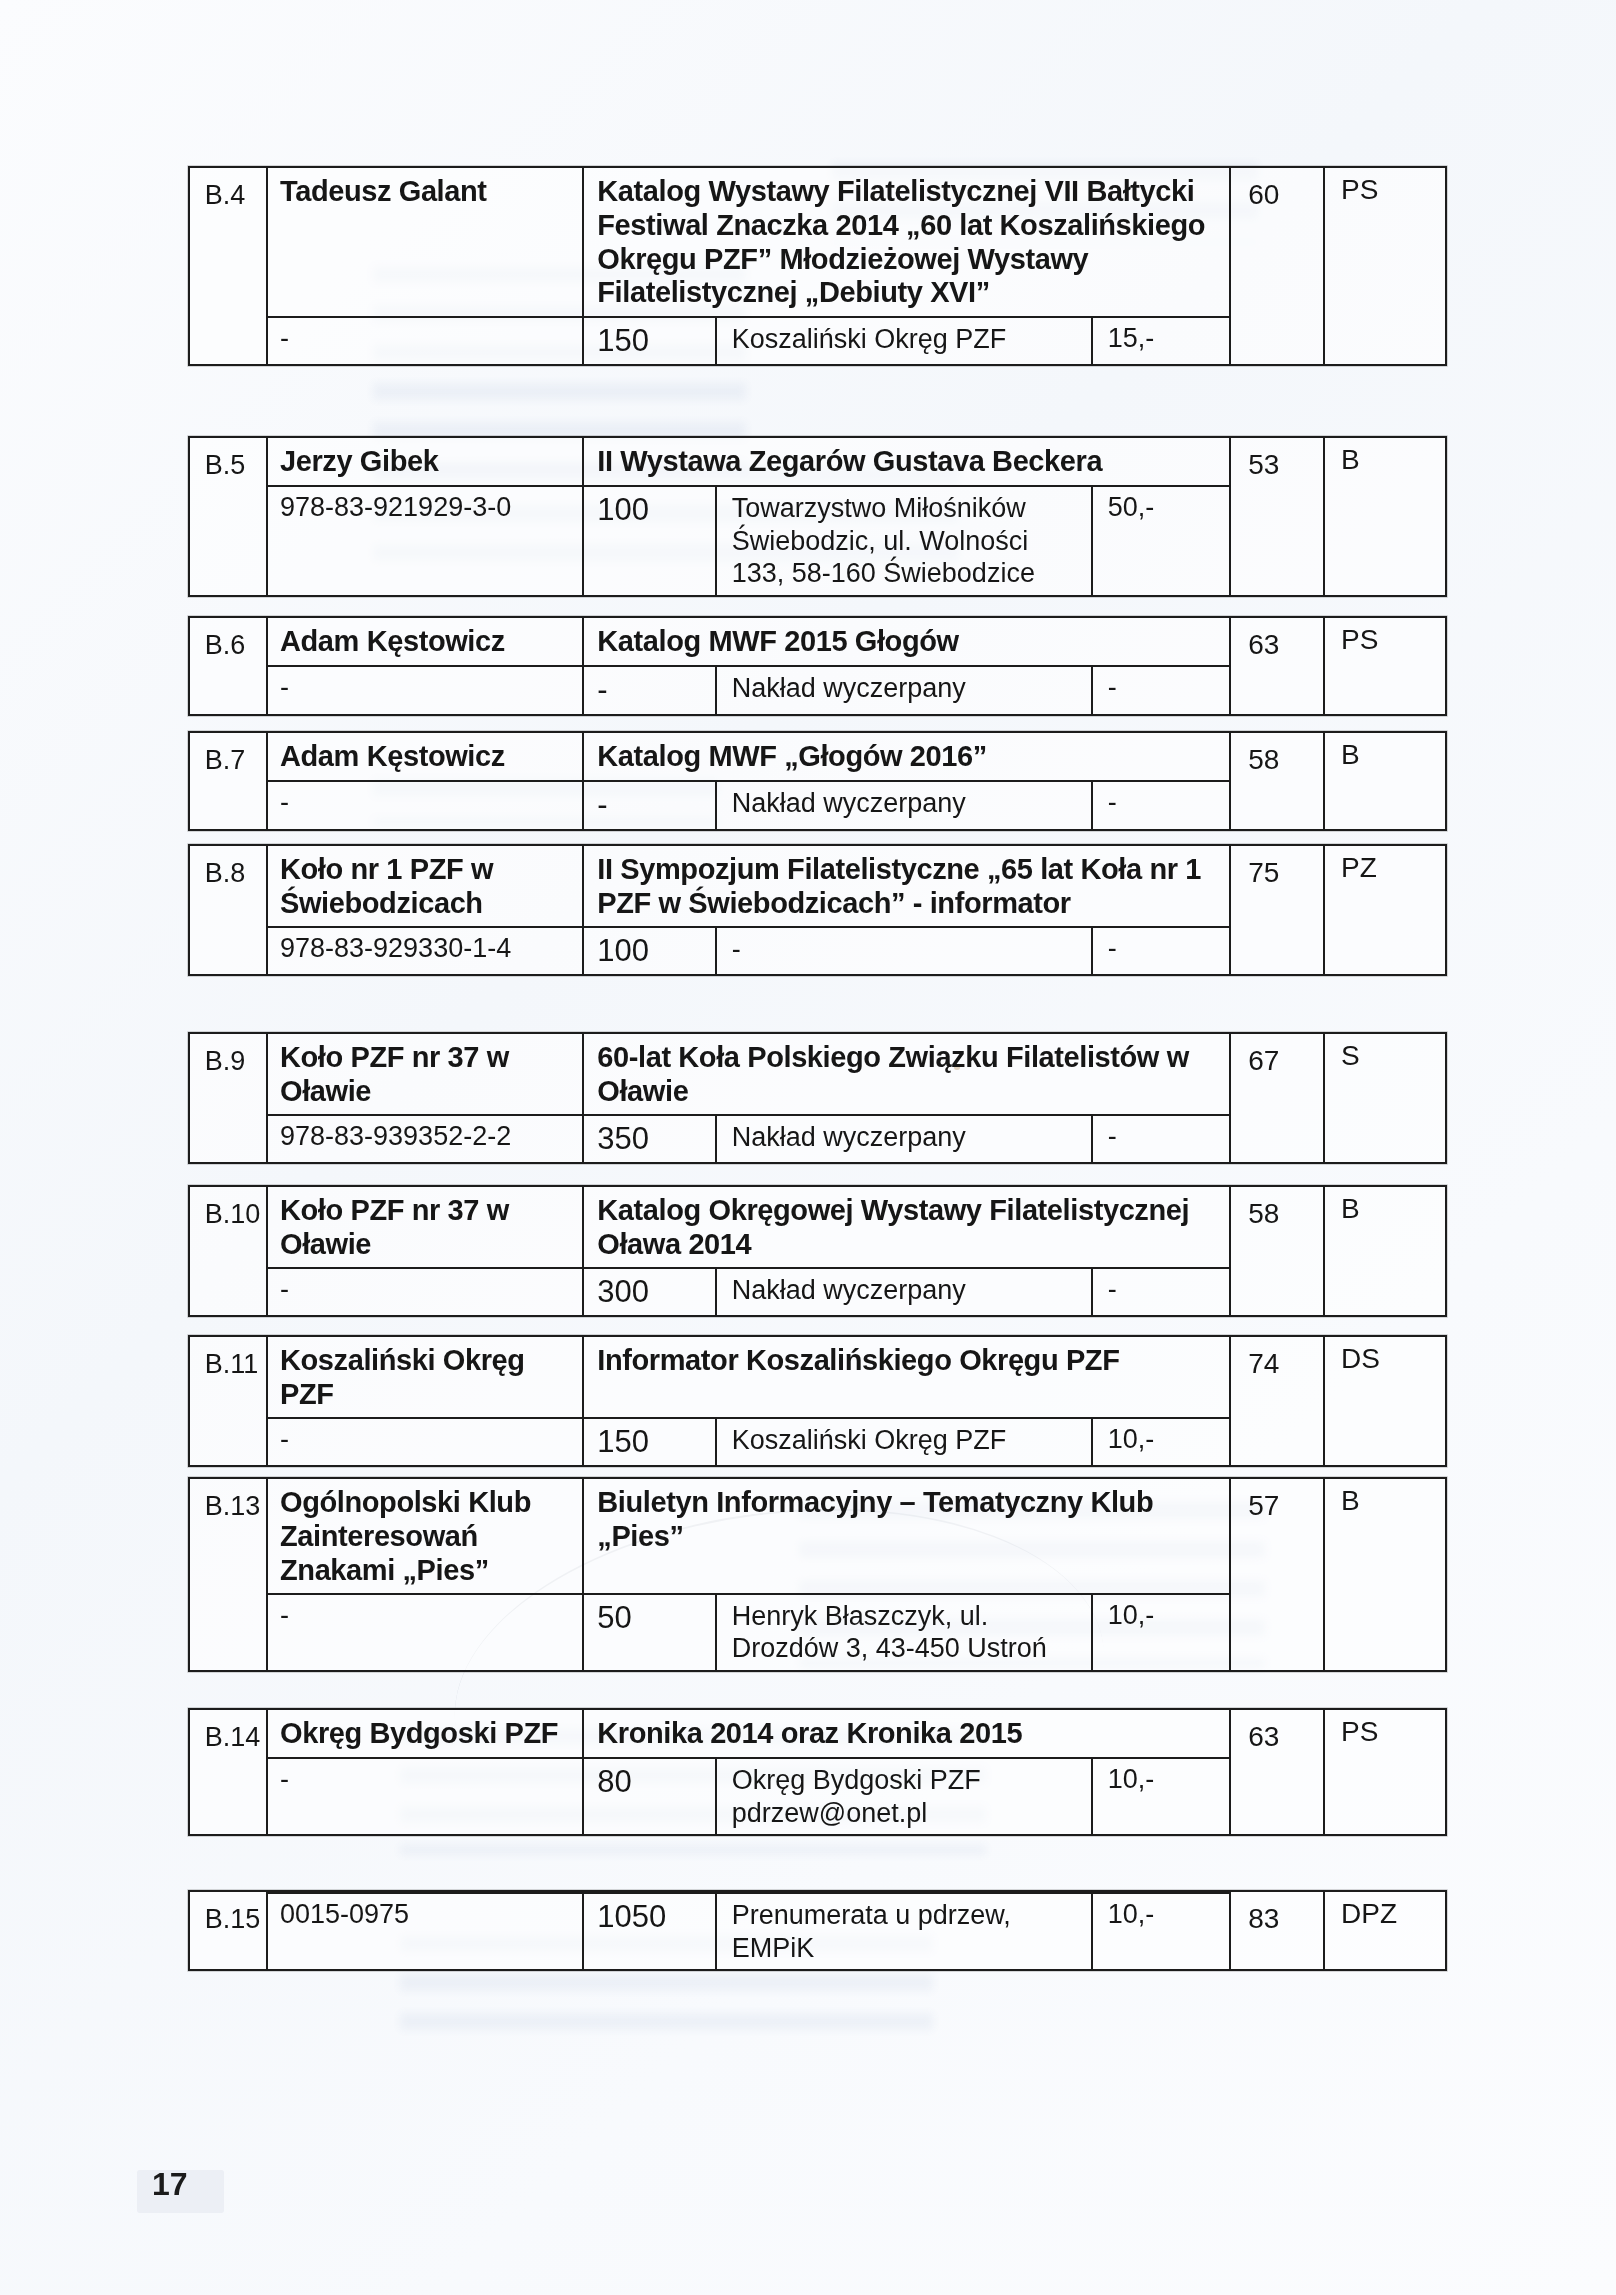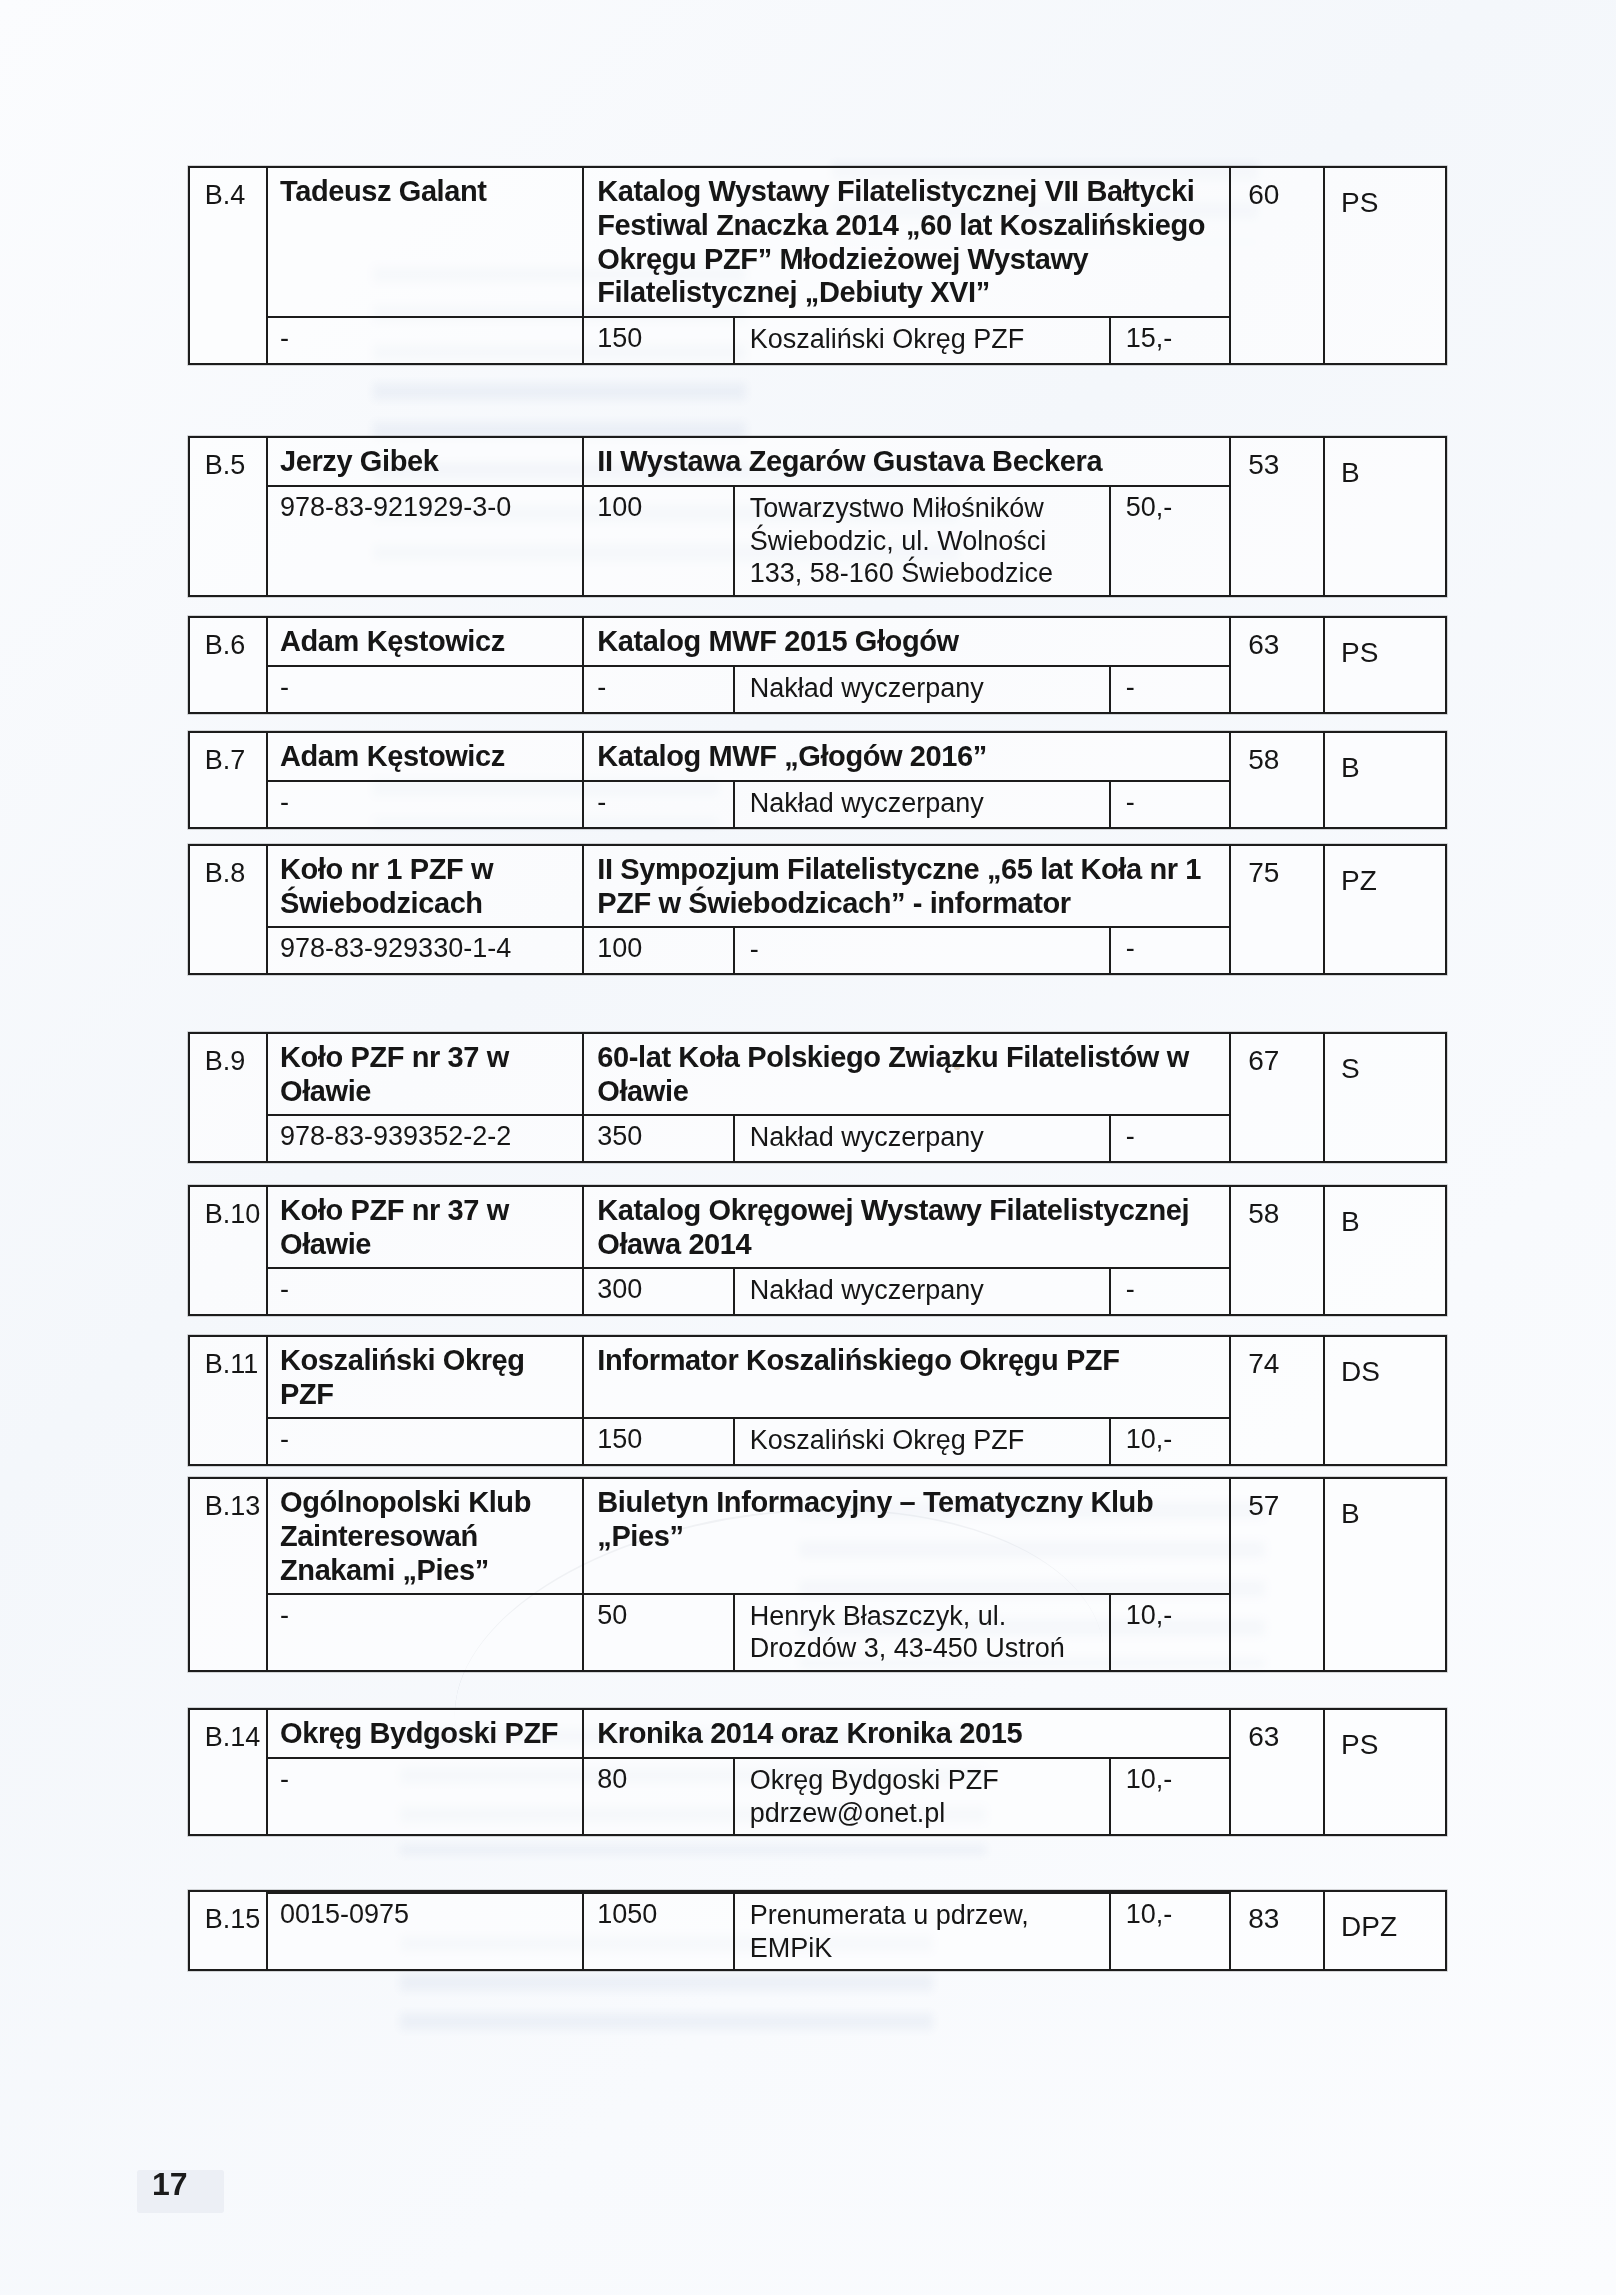--- a/index.html
+++ b/index.html
@@ -35,25 +35,25 @@
     width:316px; border-right:2.7px solid #1c1c1c;
     font-weight:bold; font-size:29px; line-height:1.17; letter-spacing:-0.4px;
     padding:6.7px 9.3px 5.3px 12px;
   }
   .title {
     flex:1; font-weight:bold; font-size:29px; line-height:1.17; letter-spacing:-0.4px;
     padding:6.7px 9.3px 5.3px 13.3px;
   }
   .row2 { display:flex; flex:1; min-height:45px; border-top:2.7px solid #1c1c1c; }
   .isbn  { width:316px; border-right:2.7px solid #1c1c1c; font-size:27px; padding:5.3px 8px 5.3px 12px; }
-  .circ  { width:151px; border-right:2.7px solid #1c1c1c; font-size:27px; padding:5.3px 8px 5.3px 13.3px; }
+  .circ  { width:133px; border-right:2.7px solid #1c1c1c; font-size:31px; padding:5.3px 8px 5.3px 13.3px; }
   .dist  { width:376px; border-right:2.7px solid #1c1c1c; font-size:27px; line-height:1.2; padding:5.3px 8px 5.3px 14.7px; }
   .price { flex:1; font-size:27px; padding:5.3px 5.3px 5.3px 14.7px; }
   .col-num  { width:94px; border-right:2.7px solid #1c1c1c; font-size:28px; padding:10.7px 0 0 17.3px; }
-  .col-code { flex:1; font-size:28px; padding:6px 0 0 16px;margin-top:13px; }
+  .col-code { flex:1; font-size:28px; padding:6px 0 0 16px; }
 
   
   .b4  { top:166px; }
   .b5  { top:436px; }
   .b6  { top:616px; }
   .b7  { top:731px; }
   .b8  { top:844px; }
   .b9  { top:1032px; }
   .b10 { top:1185px; }
   .b11 { top:1335px; }

